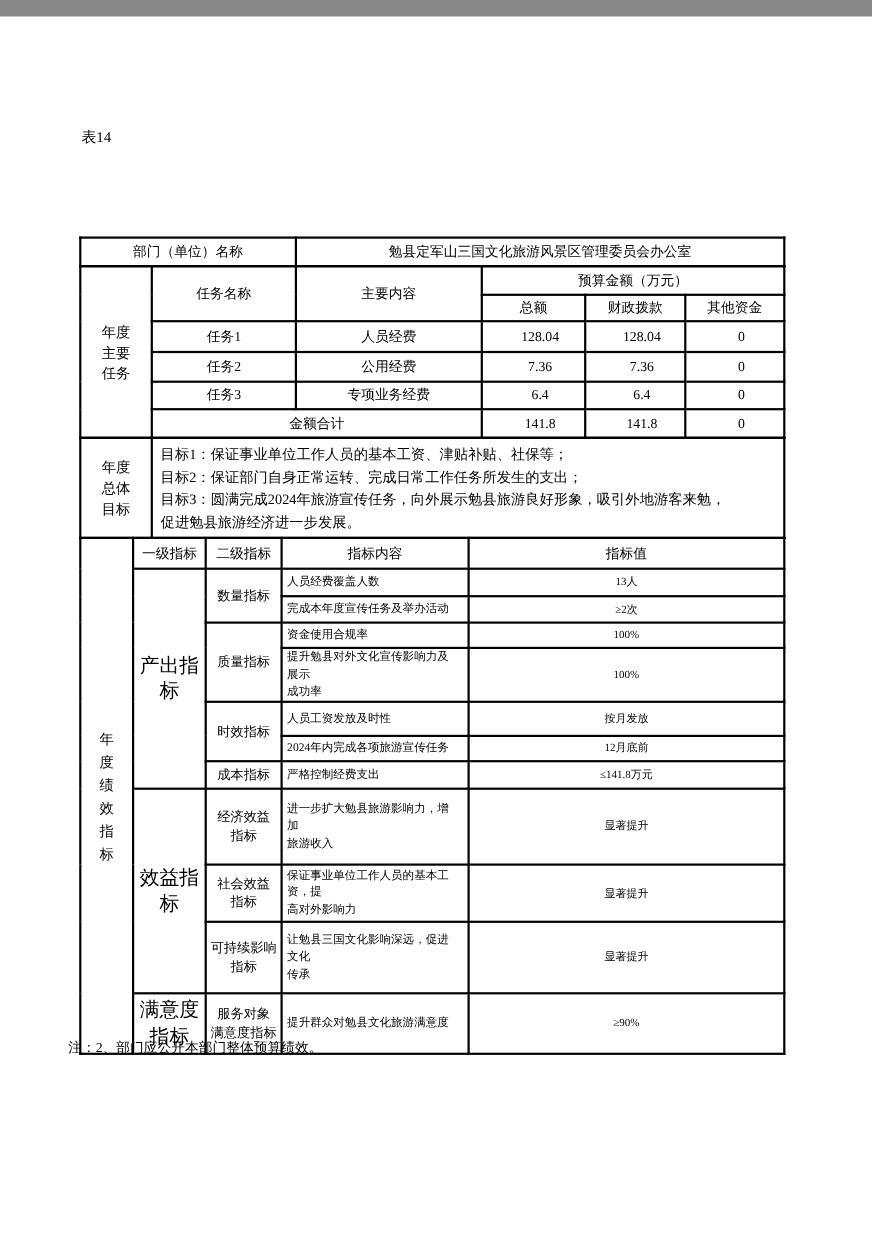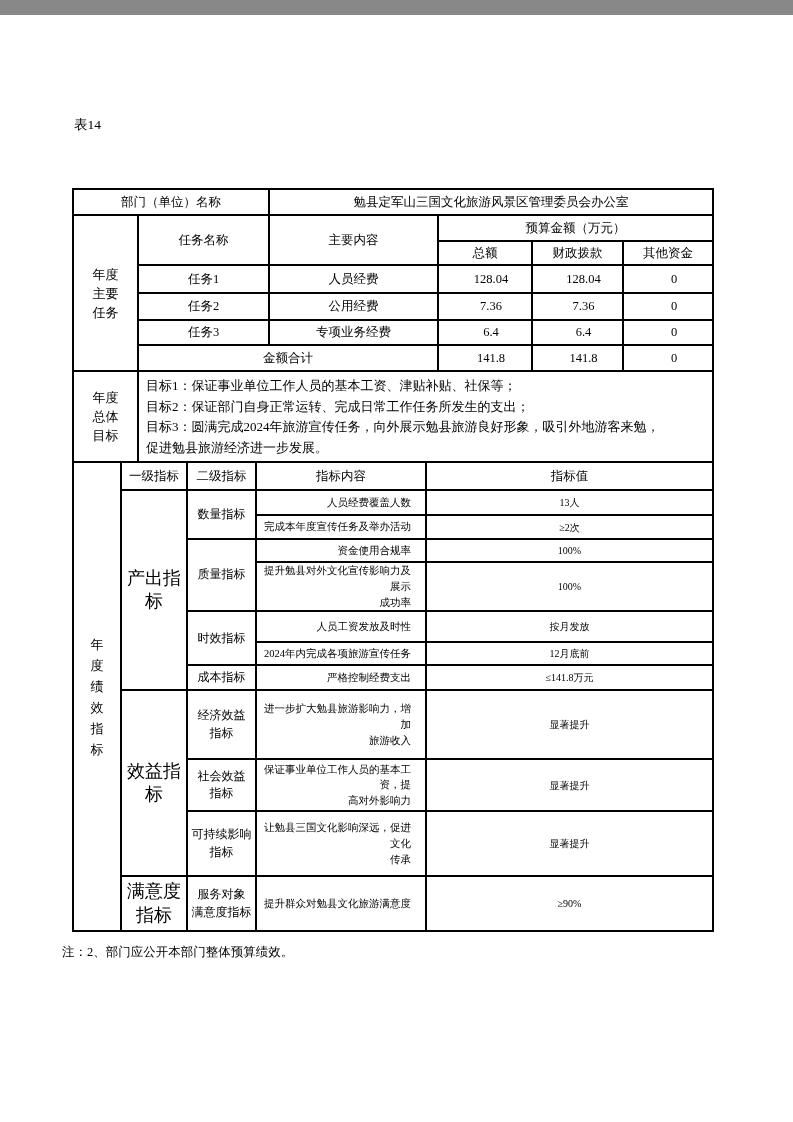--- a/index.html
+++ b/index.html
@@ -7,33 +7,33 @@
     position:relative; width:793px; height:1122px; margin:15px auto;
     background:#ffffff; color:#000;
     font-family:"Liberation Serif","DejaVu Serif",serif;
   }
   .sheet-label { position:absolute; left:74px; top:101px; font-size:13.5px; }
   .doc-title {
     position:absolute; left:0; top:122px; width:793px; text-align:center;
     font-size:20px; font-weight:bold; letter-spacing:1px;
     font-family:"Liberation Sans","DejaVu Sans",sans-serif;
   }
-  .tablewrap { position:absolute; left:72px; top:173px; width:552px; }
+  .tablewrap { position:absolute; left:72px; top:200px; width:552px; }
   table { border-collapse:collapse; table-layout:fixed; width:640px; }
   table + table { margin-top:-2px; }
   td {
     border:2px solid #000; text-align:center; vertical-align:middle;
     font-size:12.5px; padding:0; overflow:hidden; line-height:1.3;
   }
   .pre { white-space:pre-line; }
   .rowhead { font-size:13px; line-height:19px; }
   .rowhead-vert { font-size:13px; line-height:21px; }
   .goals-cell { text-align:left; vertical-align:top; padding:4px 8px 0 7px; }
   .goal-line { font-size:13px; line-height:20.5px; white-space:pre-line; }
-  .content-cell { text-align:right; padding-left:4px; padding-right:14px; font-size:10.5px; line-height:1.5; }
+  .content-cell { text-align:left; padding-left:4px; padding-right:14px; font-size:10.5px; line-height:1.5; }
   .value-cell { font-size:10px; }
   .num-cell { font-size:12.5px;padding-left:12px; }
   .lvl1-cell { font-size:18px;text-align:center; }
   .lvl2-cell { font-size:12px; line-height:1.45; }
   .hdr-cell { font-size:12.5px; }
   .notes {
     position:absolute; left:62px; top:927px; display:flex; align-items:flex-start;
     font-size:12.5px; line-height:20px;
   }
   .notes-label { white-space:nowrap; }

